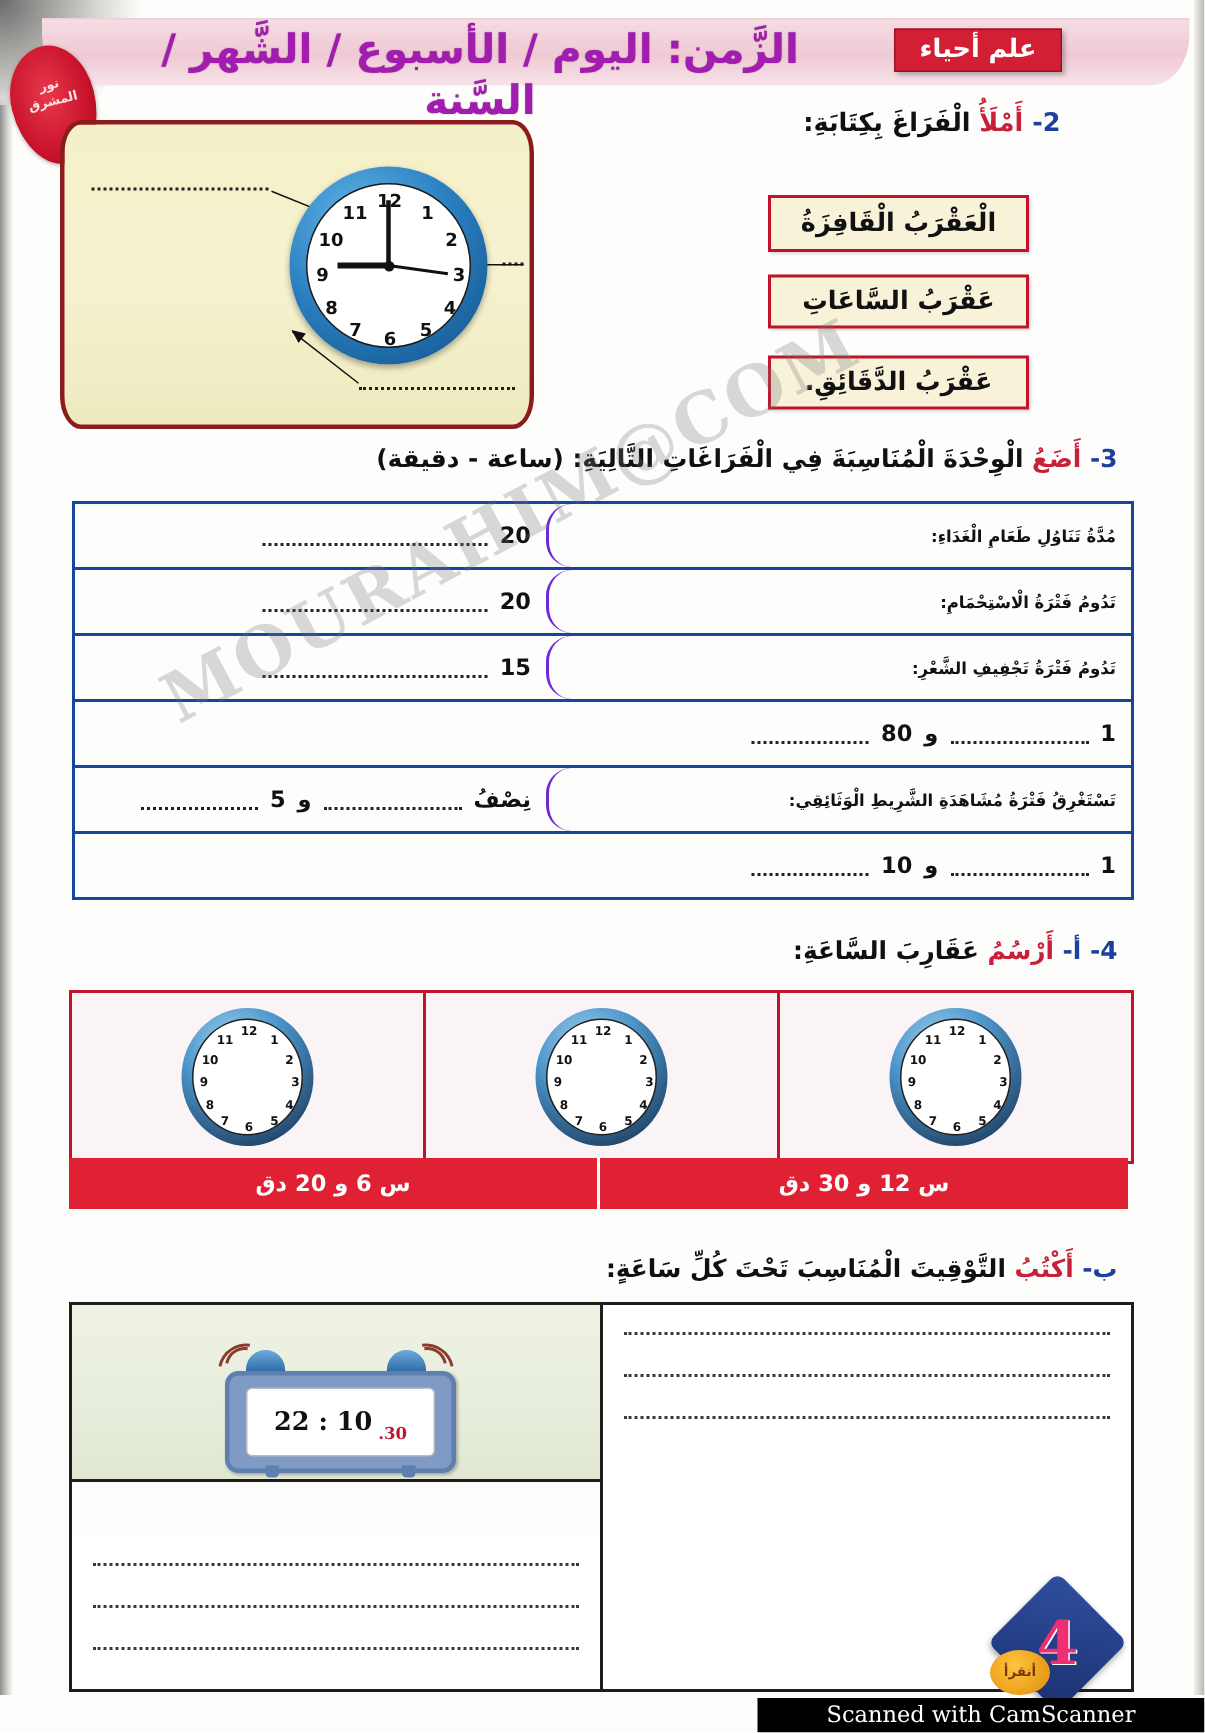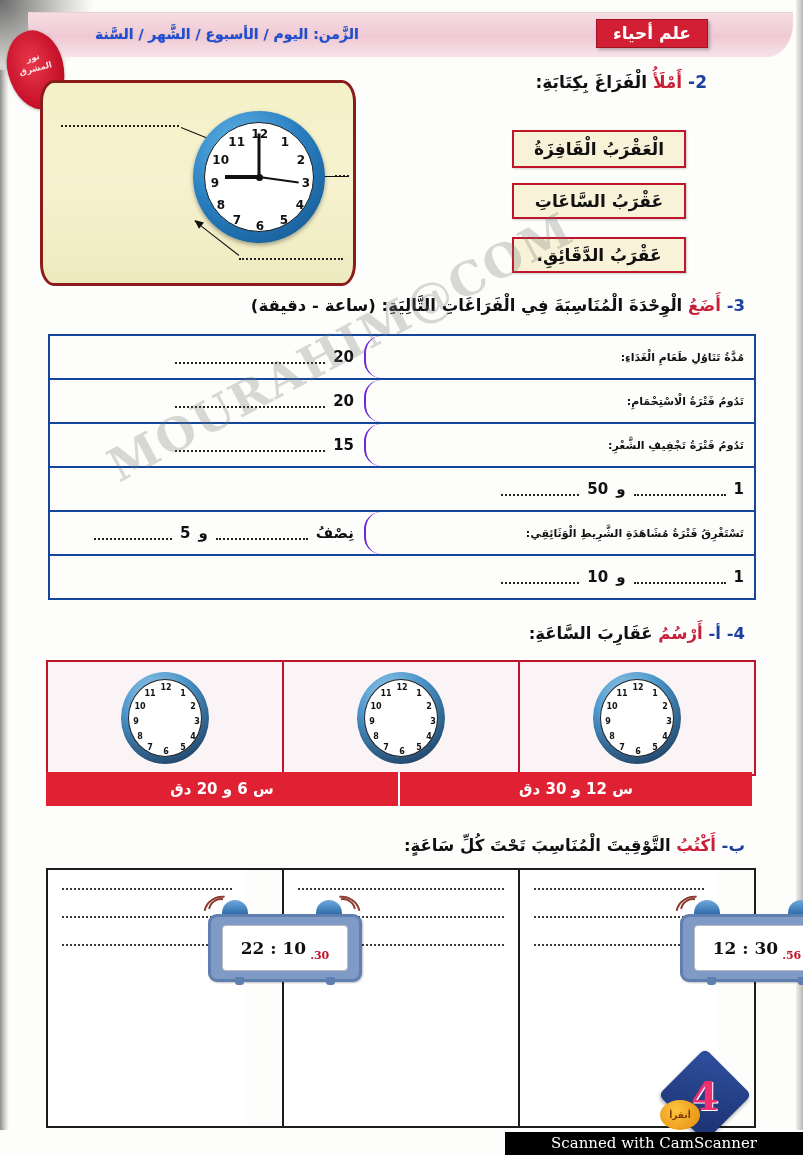--- a/index.html
+++ b/index.html
@@ -20,22 +20,22 @@
 
   
   .hdr-band{
     position:absolute;left:28px;top:12px;width:765px;height:45px;
     background:linear-gradient(180deg,#f6dde4 0%,#efc9d4 55%,#f7e3e9 100%);
     border-radius:0 0 26px 26px/0 0 34px 34px;
     box-shadow:0 1px 0 rgba(0,0,0,.05) inset;
   }
   .hdr-title{
     position:absolute;left:95px;top:17px;width:450px;height:34px;
-    font-size:14px;font-weight:bold;color:#1d4ed8;
-    text-align:left;line-height:34px;letter-spacing:.2px;
+    font-size:27px;font-weight:bold;color:#a21caf;
+    text-align:center;line-height:34px;letter-spacing:.2px;
     text-shadow:0 0 1px rgba(0,0,0,.35);
   }
   .subject-badge{
     position:absolute;left:596px;top:19px;width:110px;height:27px;
     background:#d21f33;border:1px solid #9c1324;
     color:#fff;font-size:17px;font-weight:bold;text-align:center;
     line-height:27px;
     box-shadow:2px 2px 3px rgba(0,0,0,.25);
   }
   .seal{
@@ -115,21 +115,21 @@
   .redband{position:absolute;left:46px;top:772px;width:706px;height:34px;
     background:#e02134;display:flex;}
   .rb-cell{flex:1;border-left:2px solid #fff;color:#fff;font-size:15px;font-weight:bold;
     display:flex;align-items:center;justify-content:center;}
   .rb-cell:last-child{border-left:none;}
 
   
   .qb-head{position:absolute;right:58px;top:836px;font-size:16.5px;font-weight:bold;white-space:nowrap;}
   .dgrid{position:absolute;left:46px;top:868px;width:706px;height:256px;
     border:2px solid #1d1d1d;display:flex;}
-  .dg-col{flex:1;border-left:2px solid #1d1d1d;display:flex;flex-direction:row;gap:36px;}
+  .dg-col{flex:1;border-left:2px solid #1d1d1d;display:flex;flex-direction:column;gap:36px;}
   .dg-col:last-child{border-left:none;}
   .dg-top{height:128px;border-bottom:2px solid #1d1d1d;position:relative;
     background:linear-gradient(180deg,#eef2e3 0%,#e7eddc 60%,#dfe7d2 100%);}
   .dg-bot{flex:1;background:#fff;padding:18px 14px 0 14px;box-sizing:border-box;}
   .dg-bot .dl{border-bottom:2.4px dotted #3a3a3a;height:0;margin-bottom:26px;}
 
   .alarm{position:absolute;left:50%;top:26px;margin-left:-84px;width:168px;height:86px;}
   .al-body{position:absolute;left:10px;top:18px;width:148px;height:62px;
     background:#7f9ac4;border:3px solid #5f7fb0;border-radius:9px;
     box-shadow:1px 1px 2px rgba(0,0,0,.25);}
@@ -250,21 +250,21 @@
       <div class="tc-ans">
         <span>15</span>
         <span class="blank b-long"></span>
       </div>
     </div>
     <div class="trow">
       <div class="tc-ans">
         <span>1</span>
         <span class="blank b-mid"></span>
         <span>و</span>
-        <span>50</span>
+        <span>80</span>
         <span class="blank b-sm"></span>
       </div>
     </div>
     <div class="trow">
       <div class="tc-label">تَسْتَغْرِقُ فَتْرَةُ مُشَاهَدَةِ الشَّرِيطِ الْوَثَائِقِي:</div>
       <div class="tc-ans">
         <span>نِصْفُ</span>
         <span class="blank b-mid"></span>
         <span>و</span>
         <span>5</span>
@@ -356,45 +356,20 @@
   </div>
 
   <div class="qb-head">
     <span class="q-num">ب-</span>
     <span class="q-verb">أَكْتُبُ</span>
     <span>التَّوْقِيتَ الْمُنَاسِبَ تَحْتَ كُلِّ سَاعَةٍ:</span>
   </div>
 
   <div class="dgrid">
 
-    <div class="dg-col">
-      <div class="dg-top">
-        <div class="alarm">
-          <div class="wave" style="left:10px;top:2px;width:22px;height:22px;transform:rotate(-35deg);"></div>
-          <div class="wave" style="left:5px;top:0px;width:32px;height:30px;transform:rotate(-35deg);"></div>
-          <div class="wave" style="right:10px;top:2px;width:22px;height:22px;transform:rotate(35deg);"></div>
-          <div class="wave" style="right:5px;top:0px;width:32px;height:30px;transform:rotate(35deg);"></div>
-          <div class="al-bell l"></div>
-          <div class="al-bell r"></div>
-          <div class="al-body">
-            <div class="al-screen">
-              <span class="al-time">12 : 30</span>
-              <span class="al-sub">.56</span>
-            </div>
-            <div class="al-foot l"></div>
-            <div class="al-foot r"></div>
-          </div>
-        </div>
-      </div>
-      <div class="dg-bot">
-        <div class="dl"></div>
-        <div class="dl"></div>
-        <div class="dl"></div>
-      </div>
-    </div>
 
     <div class="dg-col">
       <div class="dg-bot">
         <div class="dl"></div>
         <div class="dl"></div>
         <div class="dl"></div>
       </div>
     </div>
 
     <div class="dg-col">

